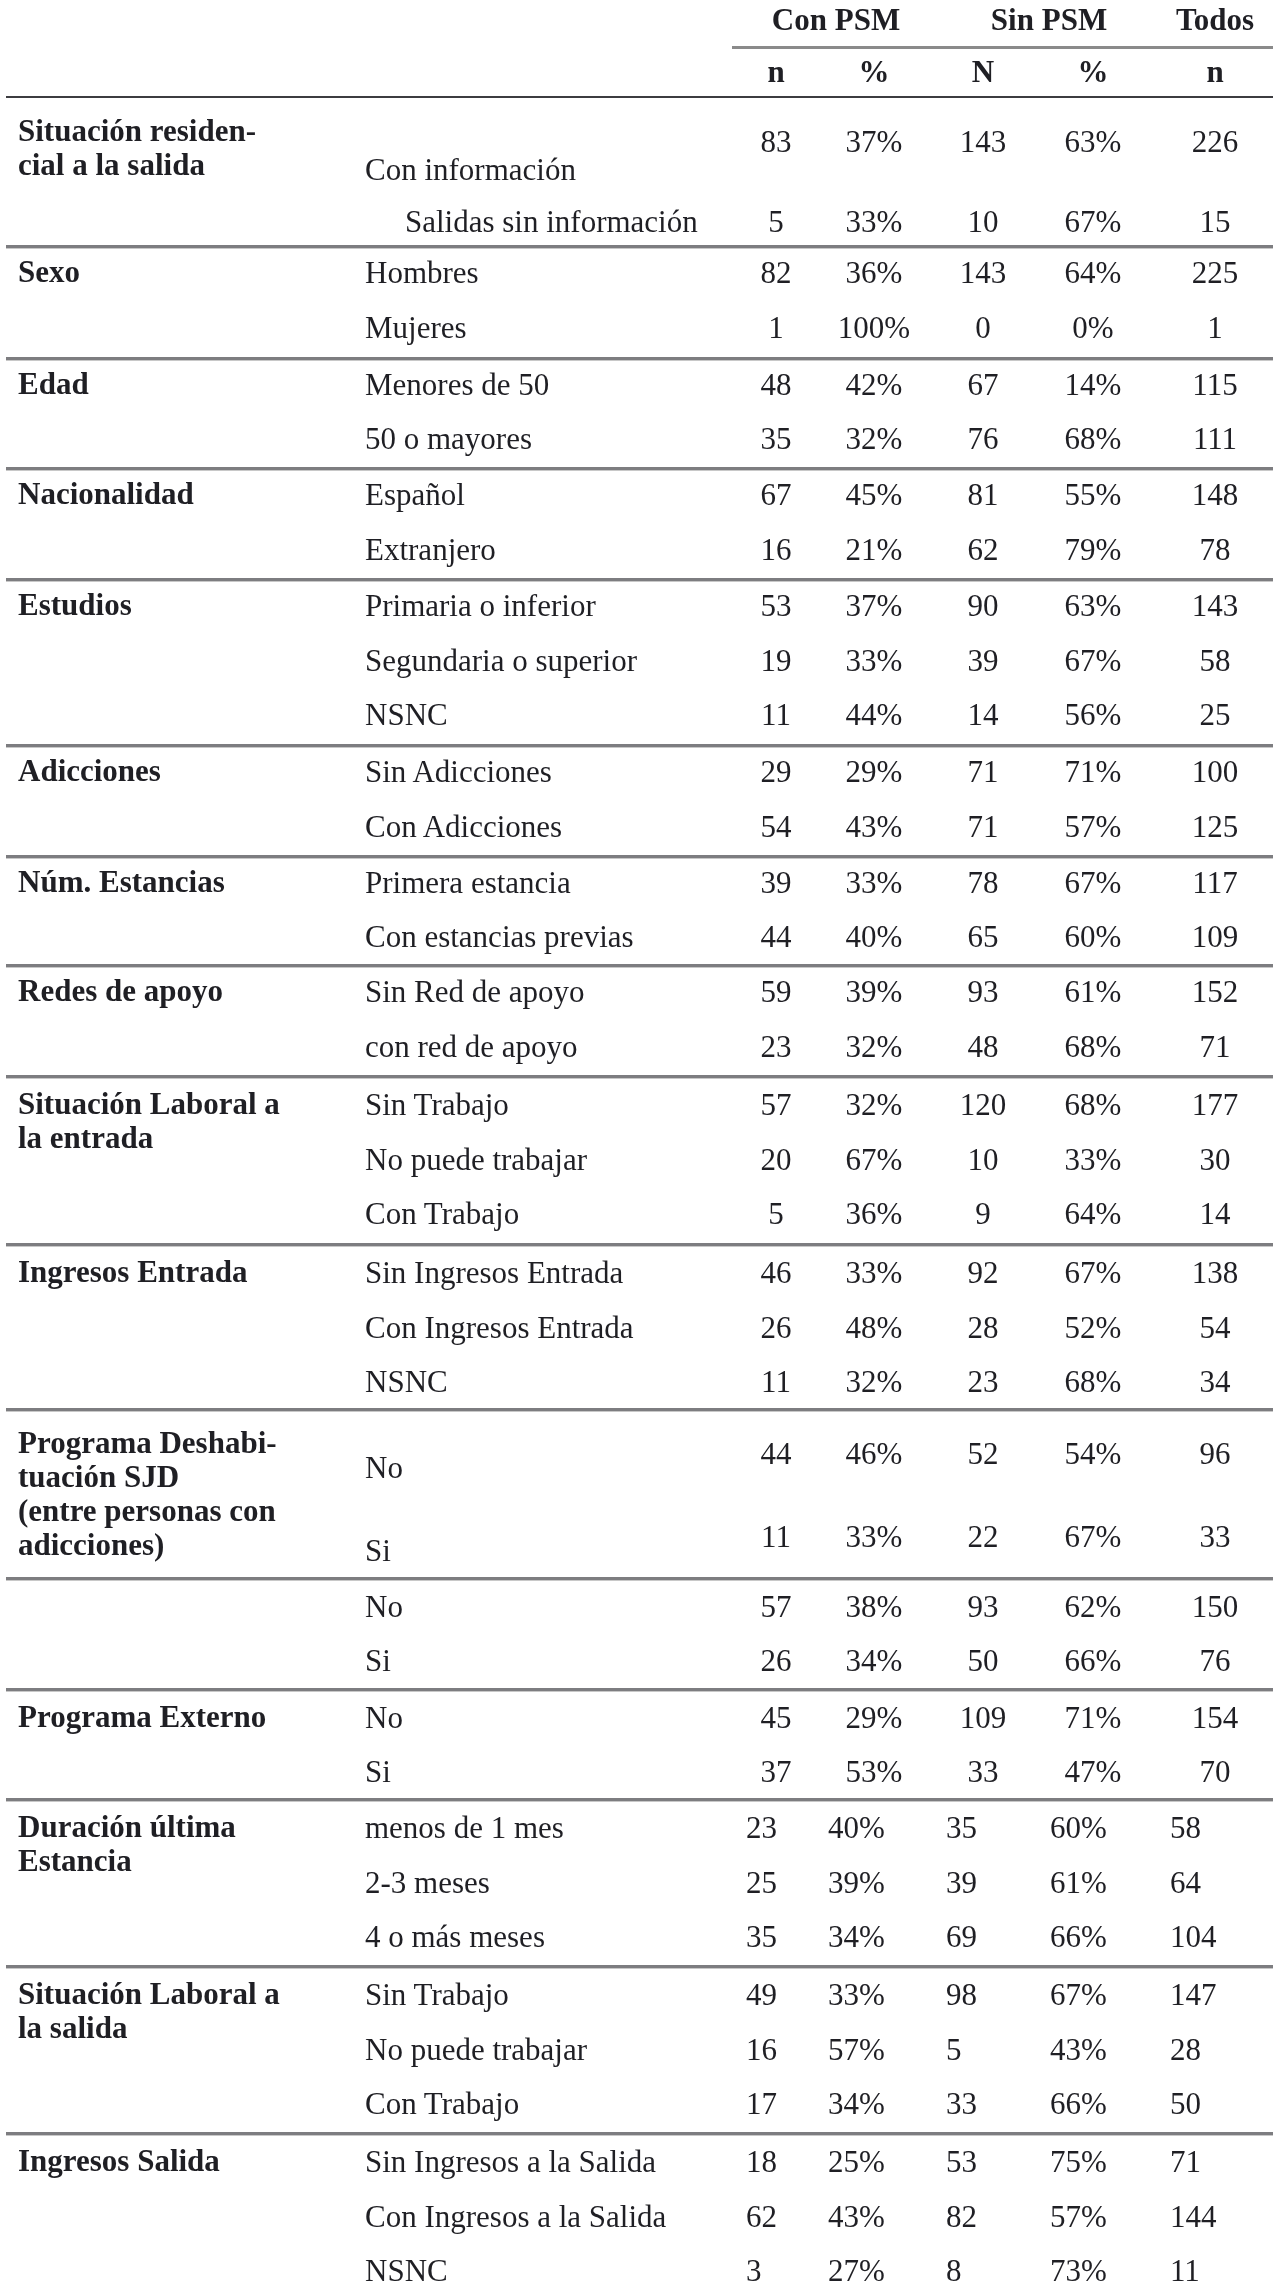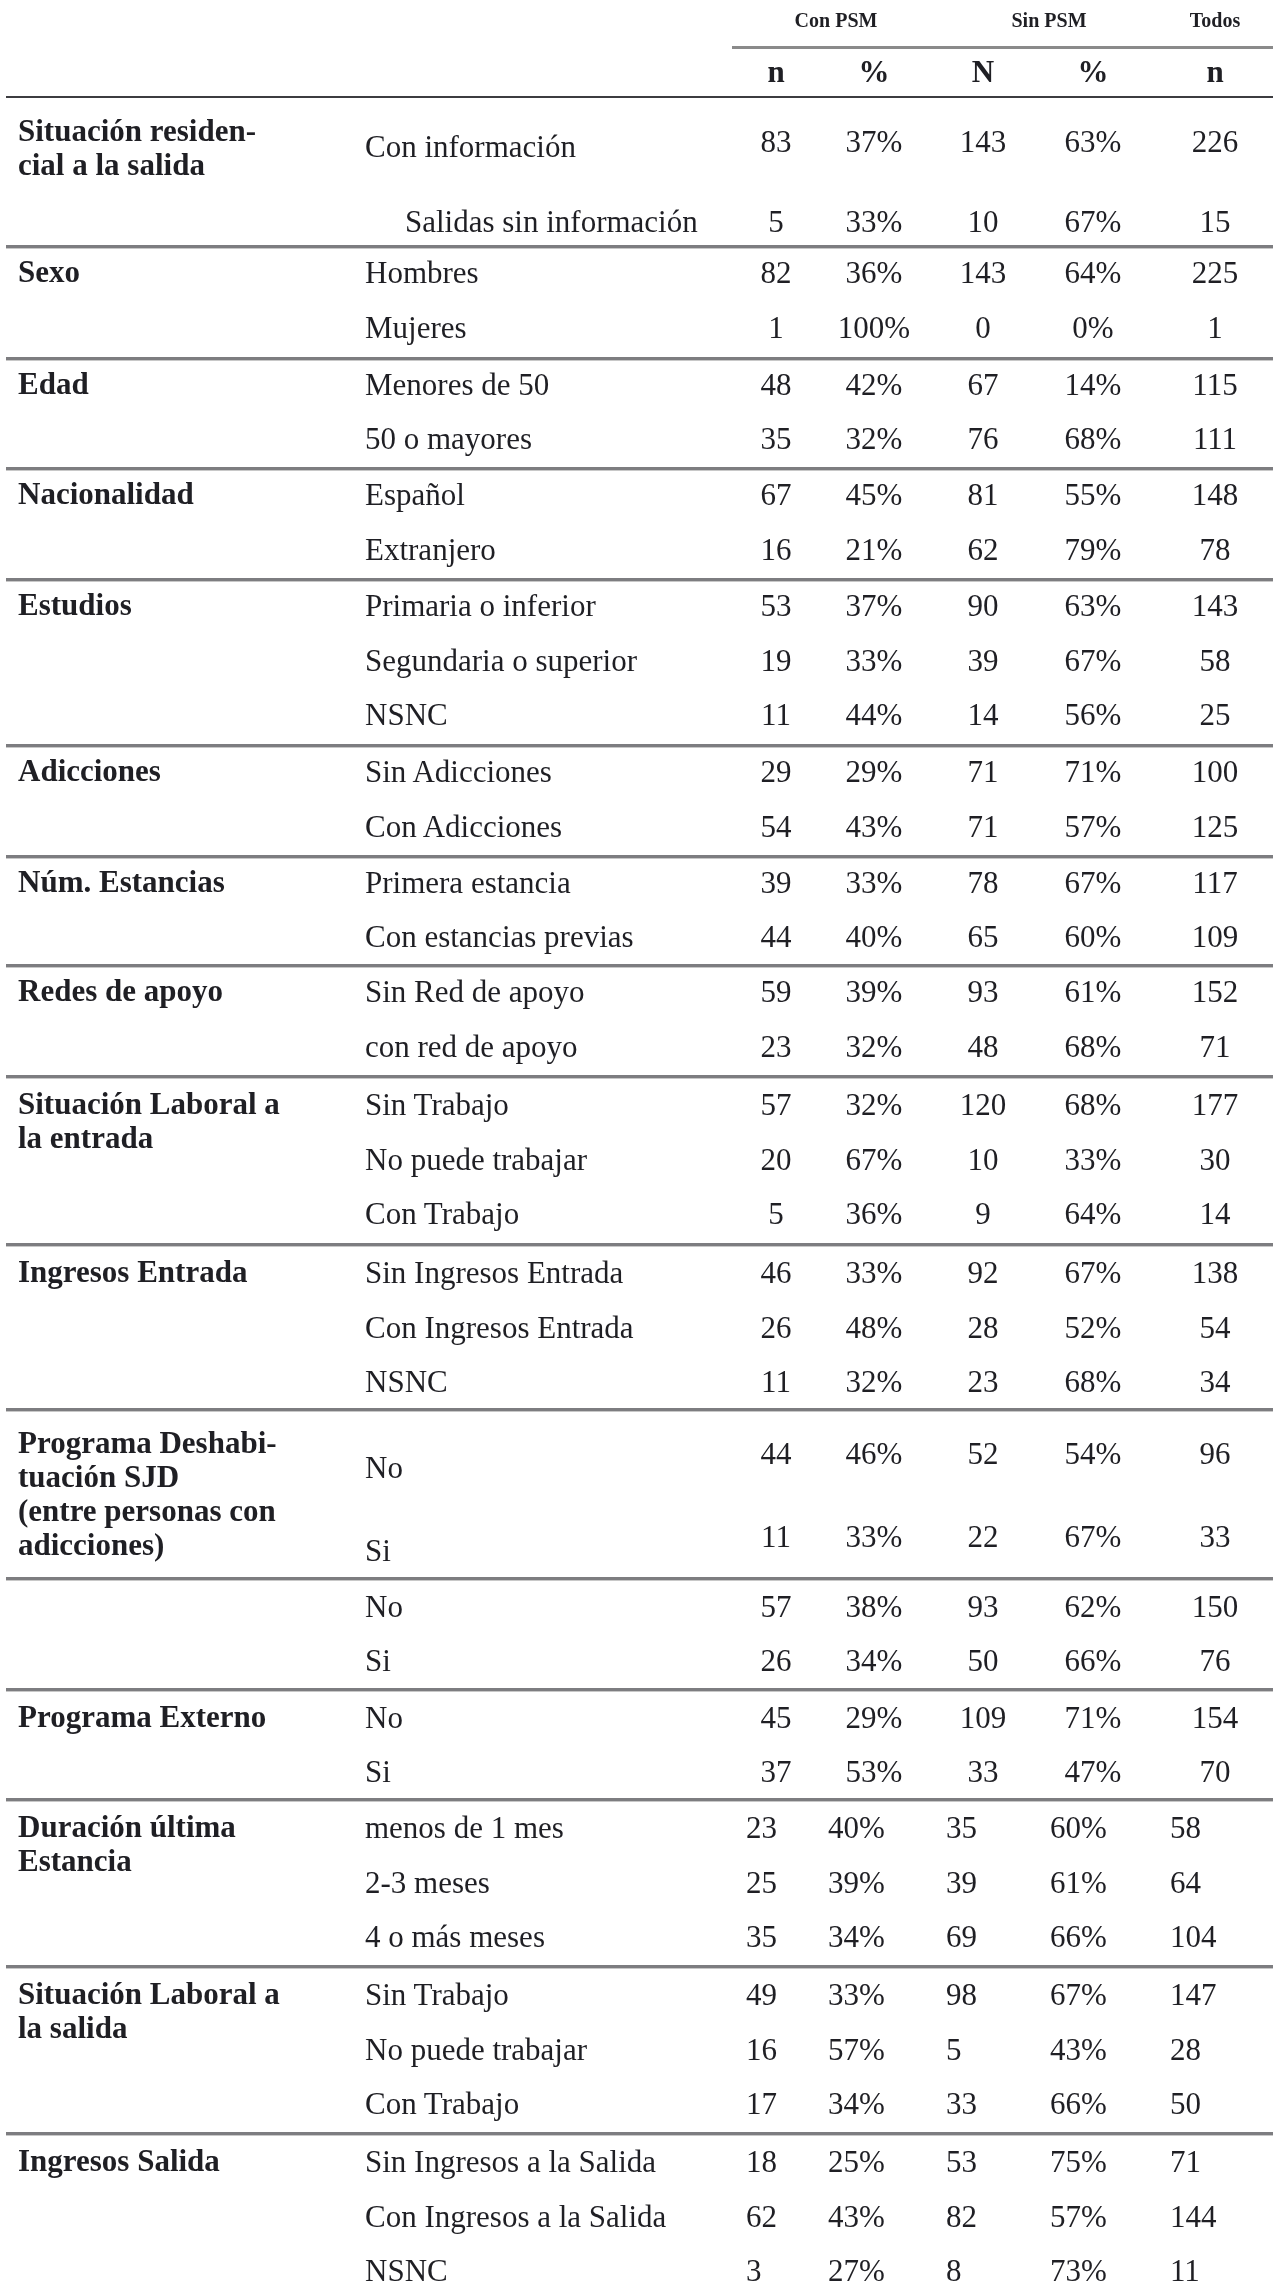--- a/index.html
+++ b/index.html
@@ -1,19 +1,19 @@
 <!DOCTYPE html>
 <html><head>
 <meta charset="utf-8">
 <style>
   html, body { margin: 0; padding: 0; background: #ffffff; }
   body { width: 1277px; height: 2283px; position: relative; overflow: hidden;
          font-family: "Liberation Serif", "DejaVu Serif", serif; color: #1f1f24; }
   .abs { position: absolute; }
-  .hdr-top { font-weight: bold; font-size: 20px; top: 0px; height: 40px; line-height: 40px; text-align: center; }
+  .hdr-top { font-weight: bold; font-size: 31px; top: 0px; height: 40px; line-height: 40px; text-align: center; }
   .hdr-sub { font-weight: bold; font-size: 31px; top: 52px; height: 40px; line-height: 40px; text-align: center; }
   .rule-thick { position: absolute; height: 3px; background: #8a8a8a; }
   .rule-dark { position: absolute; height: 2px; background: #3c3c40; }
   .group { position: absolute; left: 0; width: 1277px; }
   .group-rule { position: absolute; left: 6px; right: 4px; top: 0; height: 3px; background: #7d7d80; border-bottom: 1px solid #c8c8c8; }
   .glabel { position: absolute; left: 18px; width: 335px; font-weight: bold; font-size: 31px; line-height: 34px; }
   .row { position: absolute; left: 0; width: 1277px; font-size: 31px; }
   .sub { position: absolute; left: 365px; white-space: nowrap; }
   .num { position: absolute; text-align: center; width: 90px; }
   .c1 { left: 731px; } .c2 { left: 829px; } .c3 { left: 938px; } .c4 { left: 1048px; } .c5 { left: 1170px; }
@@ -35,21 +35,21 @@
 <div class="abs hdr-sub c5" style="width:90px;">n</div>
 <div class="rule-dark" style="left:6px;width:1267px;top:96px;"></div>
 
 <div id="table-body">
     <div class="group" style="top: 96px; height: 149px;">
       <div class="glabel" style="top: 18px;">
         <div>Situación residen-</div>
         <div>cial a la salida</div>
       </div>
       <div class="row" style="top: 28px;">
-        <div class="sub" style="top: 5px;">Con información</div>
+        <div class="sub" style="top: 28px;">Con información</div>
         <div class="num c1">83</div>
         <div class="num c2">37%</div>
         <div class="num c3">143</div>
         <div class="num c4">63%</div>
         <div class="num c5">226</div>
       </div>
       <div class="row" style="top: 108px;">
         <div class="sub" style="top: 0px; margin-left: 40px;">Salidas sin información</div>
         <div class="num c1">5</div>
         <div class="num c2">33%</div>

